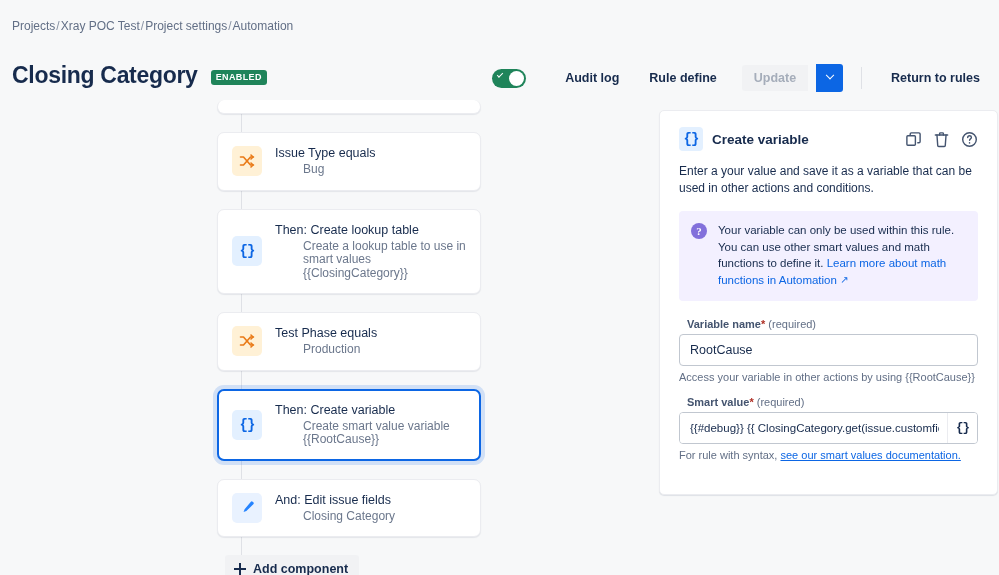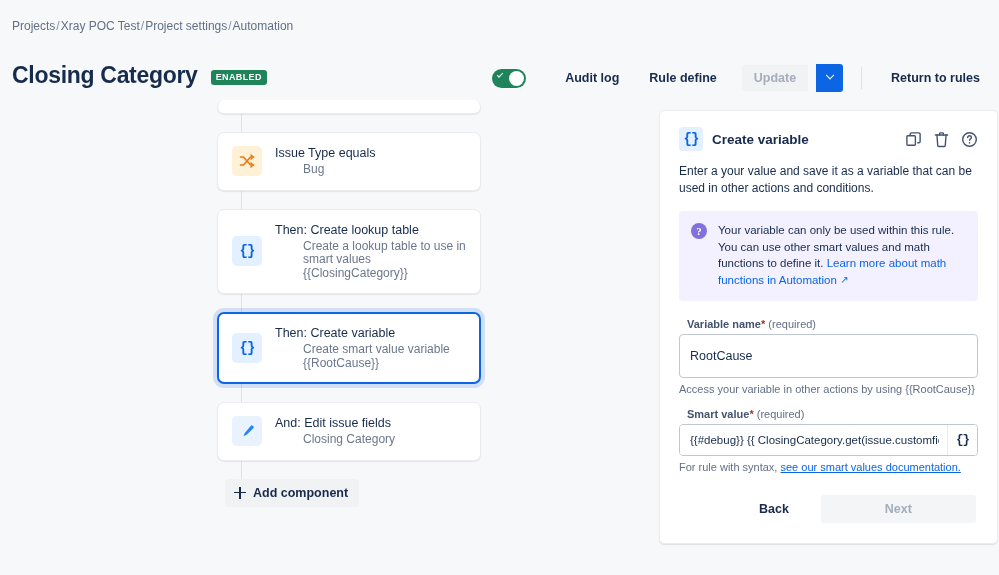--- a/index.html
+++ b/index.html
@@ -203,21 +203,21 @@
 
   .field-label {
     font-size: 11px; font-weight: bold; color: #44546F;
     margin-bottom: 4px;
     margin-left: 8px;
   }
   .req-star { color: #AE2E24; font-weight: bold; }
   .req-note { font-weight: normal; color: #626F86; }
 
   .input {
-    width: 100%; height: 44px;
+    width: 100%; height: 32px;
     border: 1px solid #C1C7D0; border-radius: 4px;
     background: #FFFFFF;
     font-size: 12.5px; color: #172B4D;
     padding: 0 10px;
     font-family: "Liberation Sans", sans-serif;
     outline: none;
   }
   .help-text {
     font-size: 11px; color: #626F86; margin: 5px 0 13px;
   }
@@ -322,20 +322,34 @@
       <span class="icon-glyph-braces">{}</span>
     </div>
     <div class="card-text">
       <div class="card-title">Then: Create lookup table</div>
       <div class="card-sub">Create a lookup table to use in smart values</div>
       <div class="card-sub">{{ClosingCategory}}</div>
     </div>
   </div>
 
   
+  <div class="card">
+    <div class="card-icon cond">
+      <svg width="16" height="16" viewBox="0 0 16 16" fill="none" stroke="#E97A17" stroke-width="1.6" stroke-linecap="round" stroke-linejoin="round">
+        <path d="M1.5 4h3l7 8h3"></path>
+          <path d="M1.5 12h3l7-8h3"></path>
+        <path d="M12 2l2 2-2 2"></path>
+          <path d="M12 10l2 2-2 2"></path>
+      </svg>
+    </div>
+    <div class="card-text">
+      <div class="card-title">Test Phase equals</div>
+      <div class="card-sub">Production</div>
+    </div>
+  </div>
 
   
   <div class="card selected">
     <div class="card-icon smart">
       <span class="icon-glyph-braces">{}</span>
     </div>
     <div class="card-text">
       <div class="card-title">Then: Create variable</div>
       <div class="card-sub">Create smart value variable</div>
       <div class="card-sub">{{RootCause}}</div>
@@ -408,17 +422,13 @@
     <span class="req-note">(required)</span>
   </div>
   <div class="smartvalue-wrap">
     <input class="sv-input" type="text" value="{{#debug}} {{ ClosingCategory.get(issue.customfield_19832) }" style="">
     <button class="sv-btn">{}</button>
   </div>
   <div class="help-text">
     <span>For rule with syntax, </span><a href="#">see our smart values documentation.</a>
   </div>
 
-  <div class="panel-footer">
-    <button class="btn-back">Back</button>
-    <button class="btn-next">Next</button>
-  </div>
 </div>
 
 </body></html>

